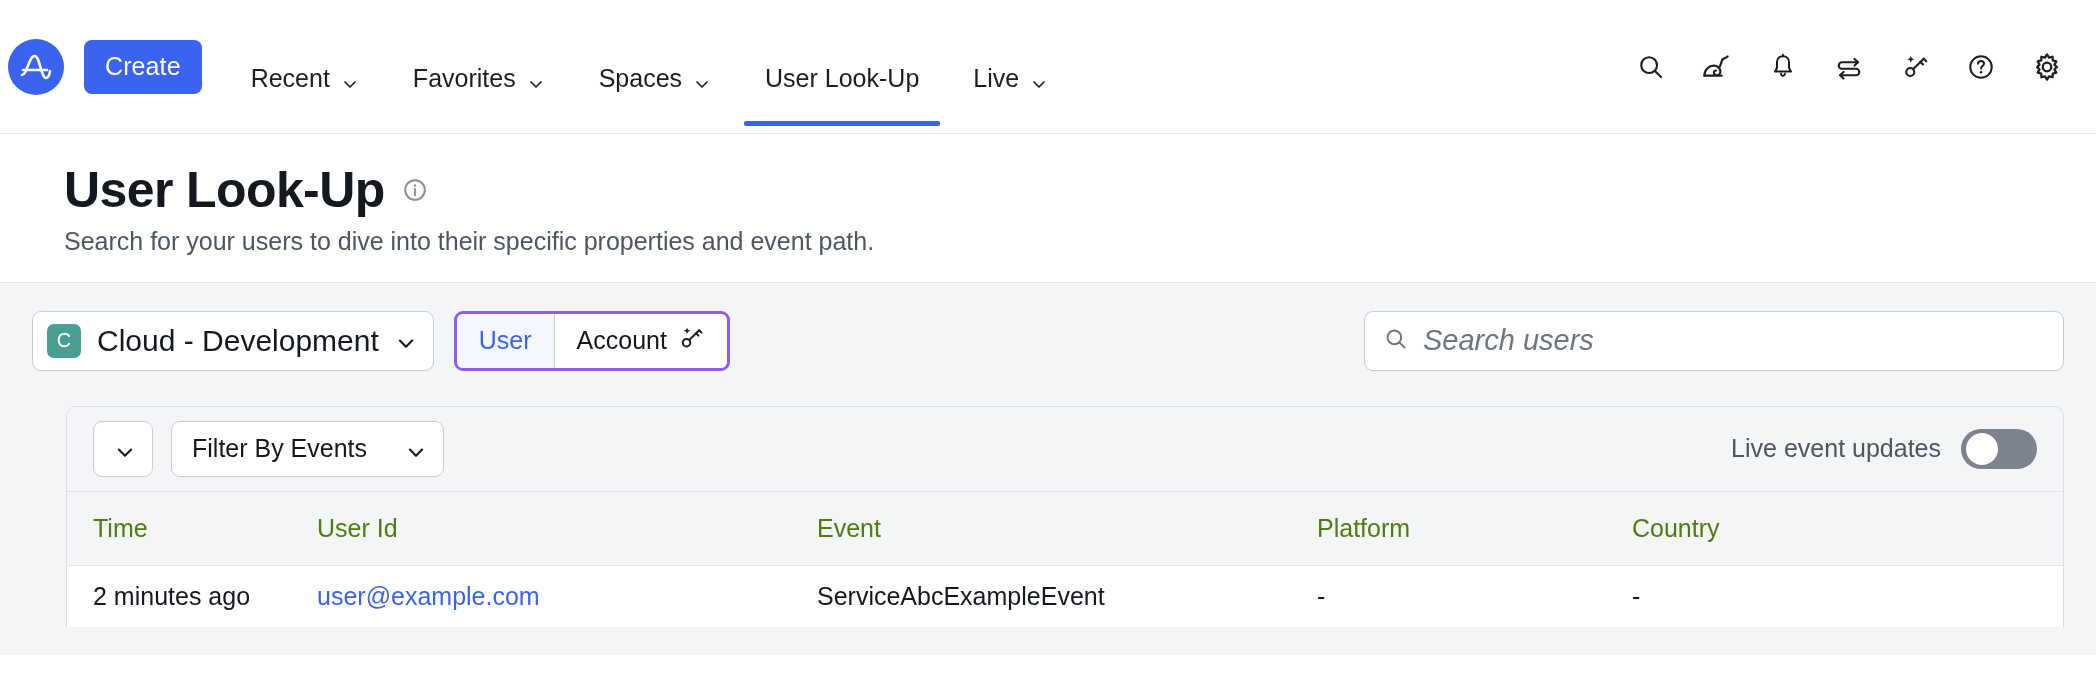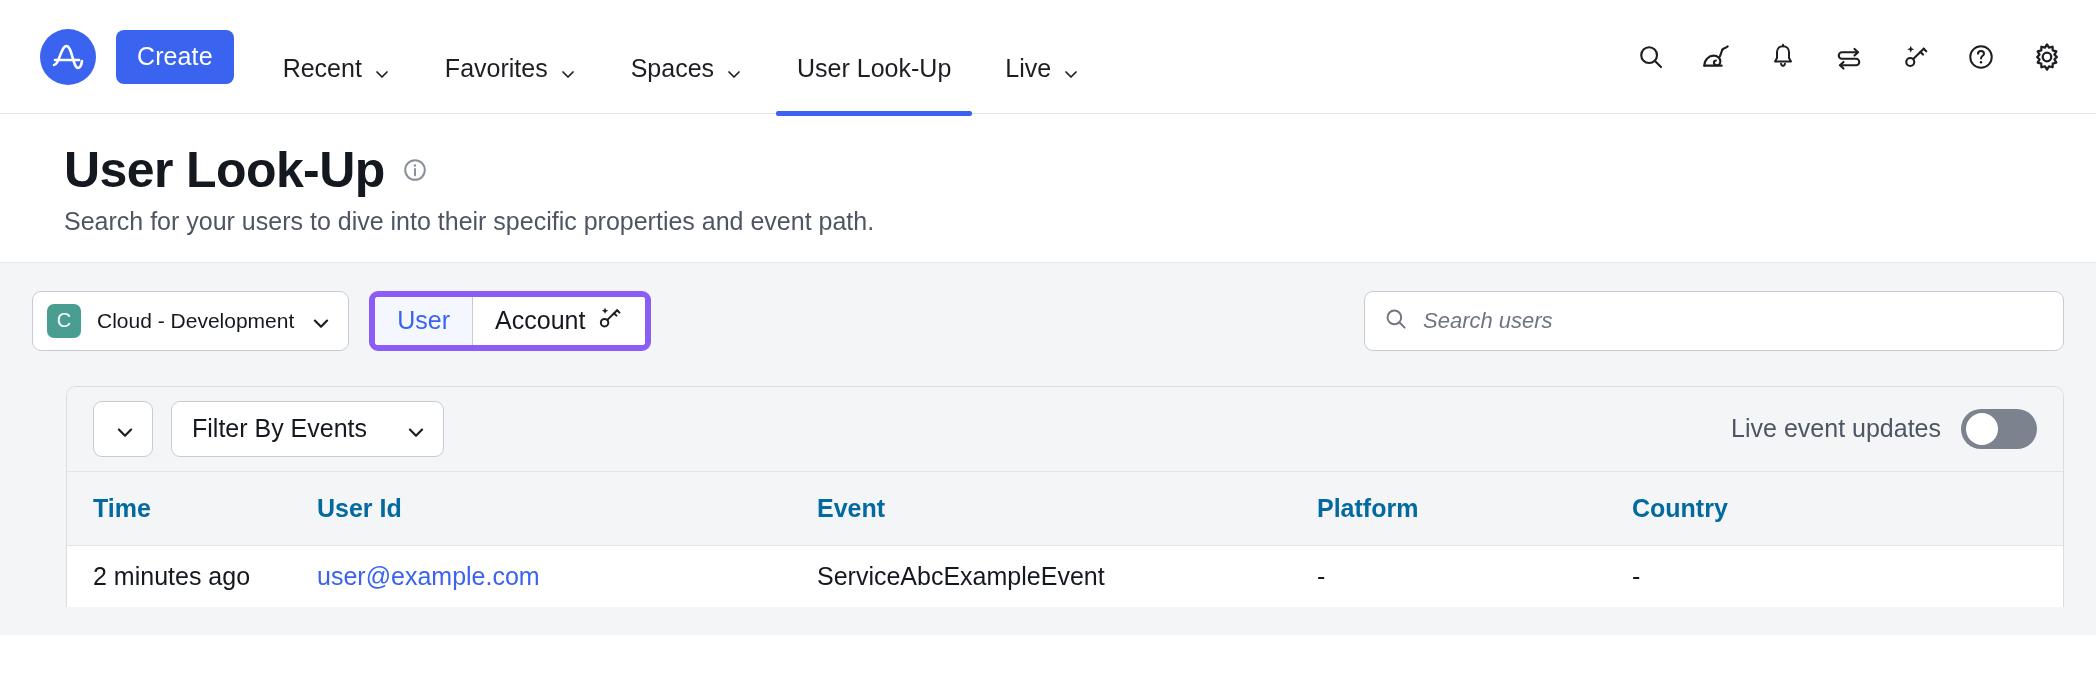--- a/index.html
+++ b/index.html
@@ -8,26 +8,26 @@
     height: 688px;
     overflow: hidden;
     background: #ffffff;
     font-family: "Liberation Sans", sans-serif;
     -webkit-font-smoothing: antialiased;
   }
 
   
   .topnav {
     position: relative;
-    height: 114px;
+    height: 134px;
     background: #ffffff;
     border-bottom: 1px solid #e4e6ea;
     display: flex;
     align-items: center;
-    padding: 0 24px 0 40px;
+    padding: 0 24px 0 8px;
   }
   .nav-left { display: flex; align-items: center; height: 100%; }
 
   .logo {
     width: 56px; height: 56px;
     border-radius: 50%;
     background: #3a63ef;
     display: flex; align-items: center; justify-content: center;
     flex: 0 0 auto;
   }
@@ -125,28 +125,28 @@
     cursor: pointer;
   }
   .project-avatar {
     width: 34px; height: 34px;
     border-radius: 7px;
     background: #4a9e91;
     color: #ffffff;
     font-size: 20px;
     display: flex; align-items: center; justify-content: center;
   }
-  .project-name { font-size: 21px; color: #14181f; white-space: nowrap; }
+  .project-name { font-size: 30px; color: #14181f; white-space: nowrap; }
 
   .seg-group {
     display: flex;
     margin-left: 20px;
     border-radius: 9px;
     overflow: hidden;
-    border: 6px solid #8b5cf6;
+    border: 3px solid #8b5cf6;
     height: 60px;
   }
   .seg {
     display: flex; align-items: center; gap: 10px;
     padding: 0 22px;
     font-size: 25px;
     background: #ffffff;
     color: #14181f;
     cursor: pointer;
   }
@@ -163,21 +163,21 @@
     border: 1px solid #c7ccd4;
     border-radius: 9px;
     height: 60px;
     width: 700px;
     padding: 0 18px;
   }
   .search-wrap svg { color: #70767f; flex: 0 0 auto; }
   .search-input {
     border: none;
     outline: none;
-    font-size: 22px;
+    font-size: 29px;
     font-family: "Liberation Sans", sans-serif;
     color: #14181f;
     width: 100%;
     background: transparent;
   }
   .search-input::placeholder { color: #6f7580; font-style: italic; }
 
   
   .table-card {
     margin: 35px 32px 0 66px;
@@ -227,22 +227,22 @@
     width: 32px; height: 32px;
     border-radius: 50%;
     background: #ffffff;
   }
 
   table { width: 100%; border-collapse: collapse; table-layout: fixed; }
   thead tr { background: #f4f5f7; }
   th {
     text-align: left;
     font-size: 25px;
-    font-weight: bold;
-    color: #0369a1;
+    font-weight: normal;
+    color: #4d7c0f;
     padding: 22px 0 22px 0;
     border-bottom: 1px solid #e2e4e8;
   }
   td {
     font-size: 25px;
     color: #14181f;
     padding: 16px 0;
     background: #ffffff;
   }
   .col-time   { width: 250px; padding-left: 26px; }

